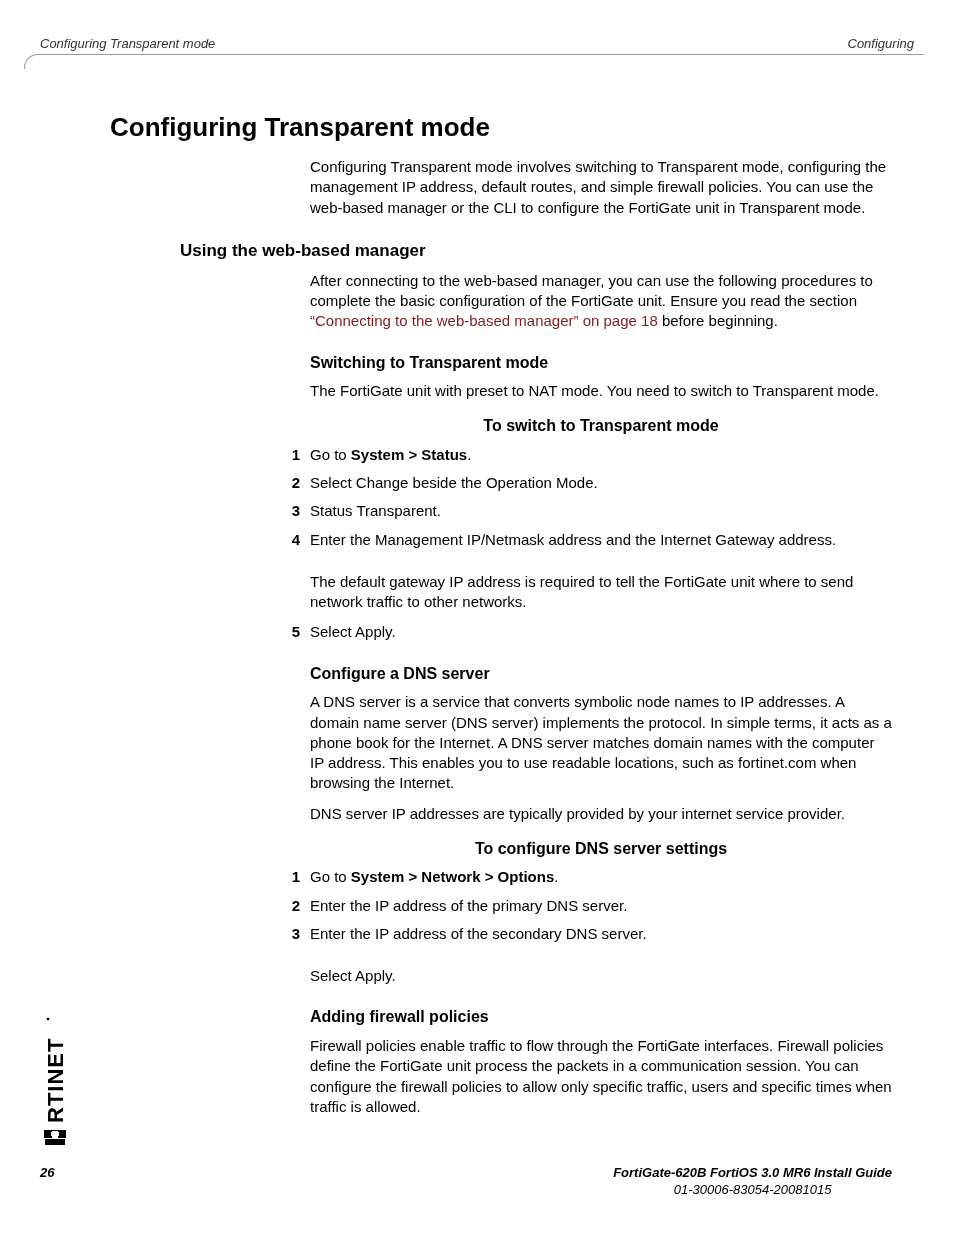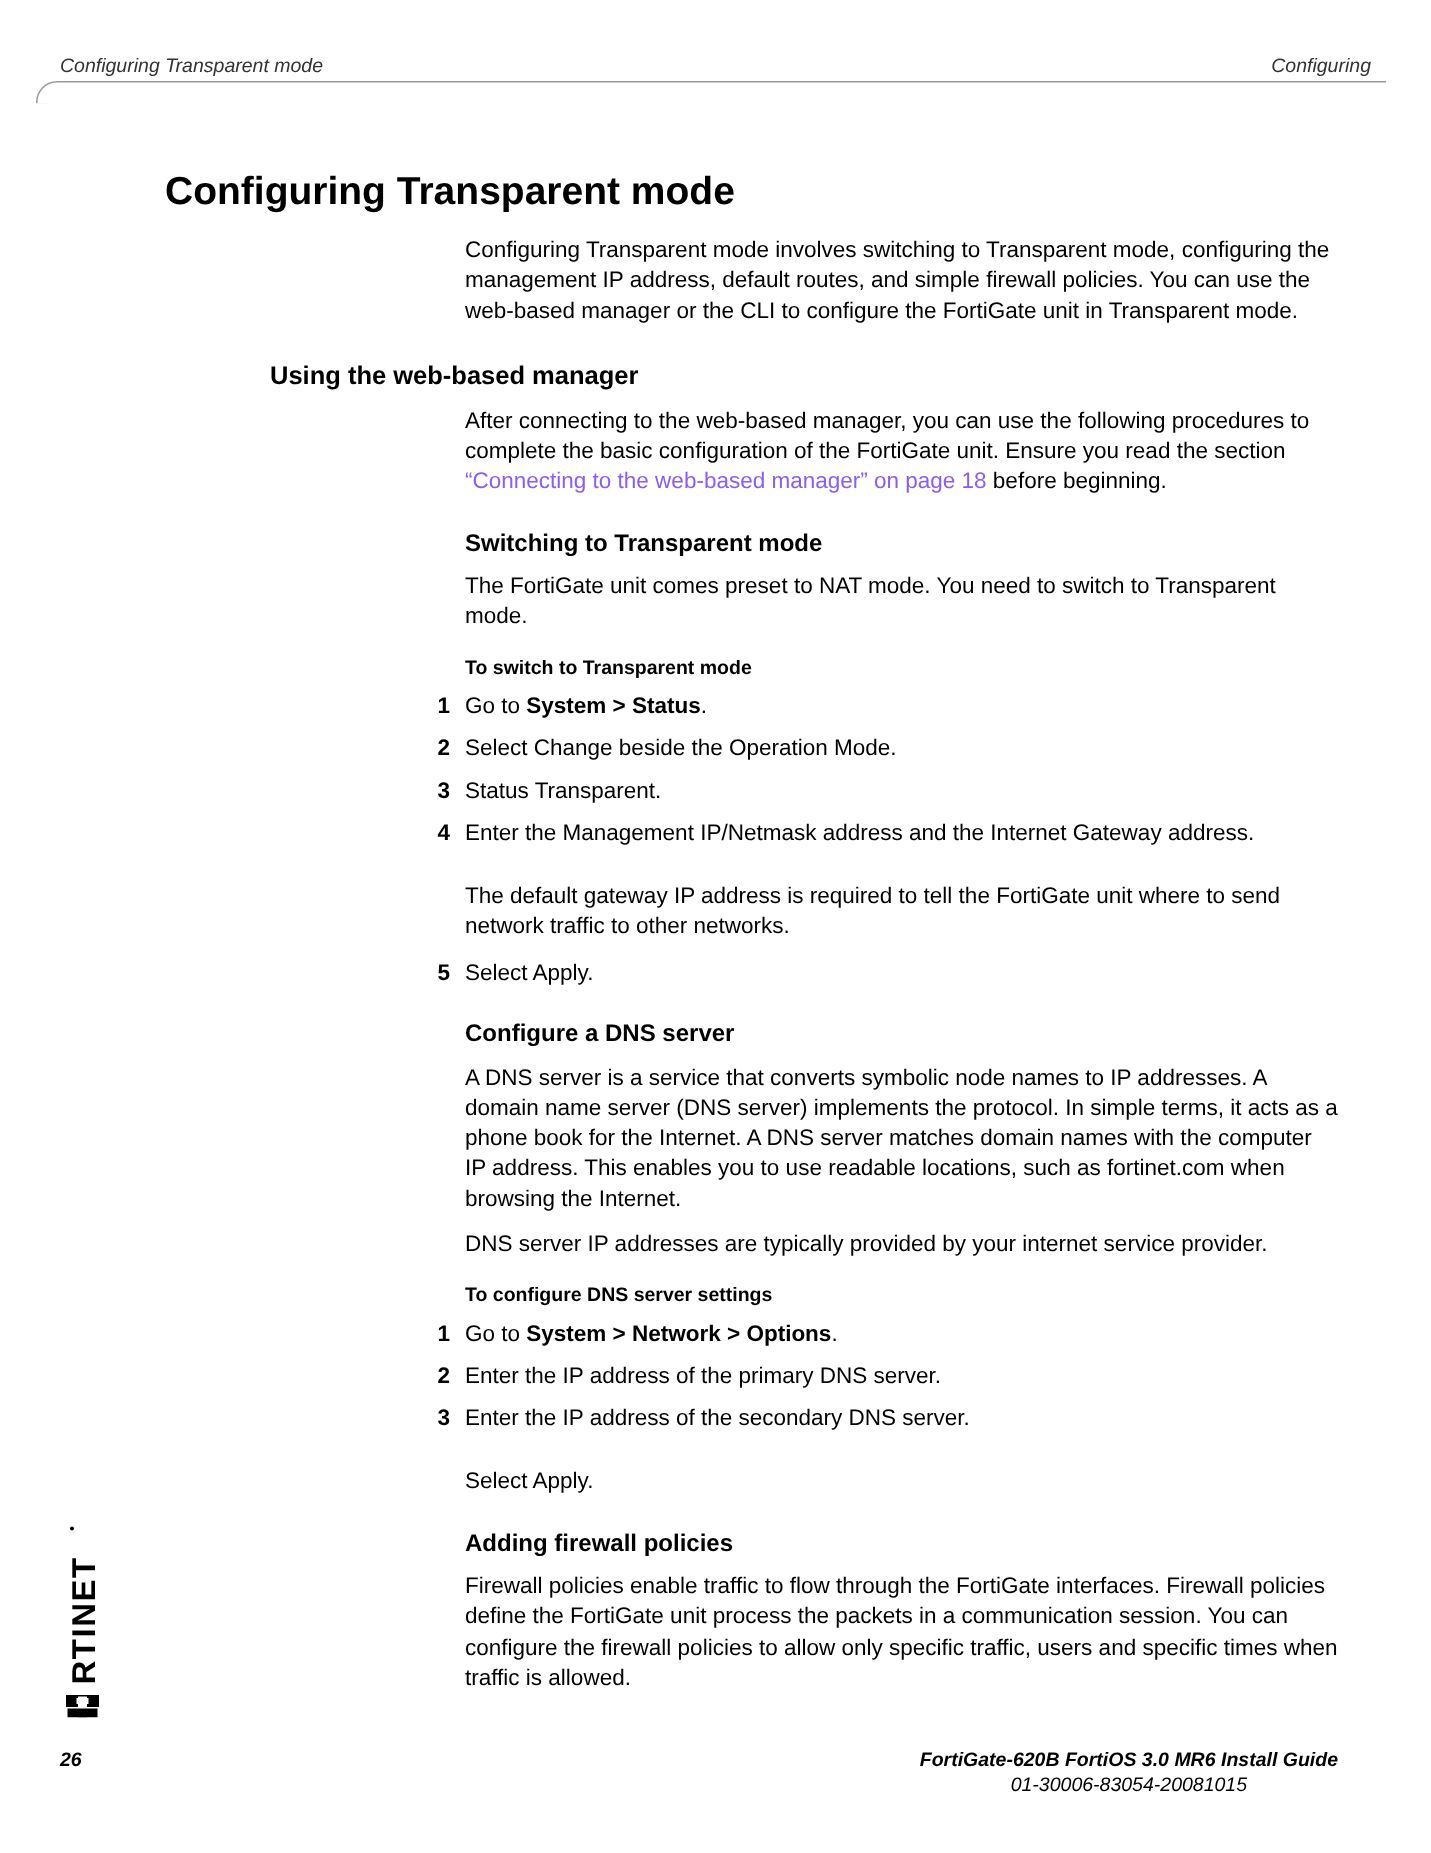--- a/index.html
+++ b/index.html
@@ -58,25 +58,26 @@
     font-size: 17px;
     font-weight: bold;
     margin: 22px 0 8px 70px;
   }
   h3 {
     font-size: 16px;
     font-weight: bold;
     margin: 20px 0 8px 0;
   }
   .proc-title {
-    font-size: 13px;
+    font-size: 16px;
     font-weight: bold;
     margin: 14px 0 8px 0;
-  }
-  .link { color: #8b5cf6; }
+    text-align: center;
+  }
+  .link { color: #7f1d1d; }
   ol.steps {
     list-style: none;
     padding: 0;
     margin: 0;
     counter-reset: step;
   }
   ol.steps > li {
     position: relative;
     padding-left: 0;
     margin-left: 0;
@@ -140,21 +141,21 @@
   </div>
 
   <h2>Using the web-based manager</h2>
 
   <div class="body-indent">
     <p>
       <span>After connecting to the web-based manager, you can use the following procedures to complete the basic configuration of the FortiGate unit. Ensure you read the section </span><span class="link">“Connecting to the web-based manager” on page 18</span><span> before beginning.</span>
     </p>
 
     <h3>Switching to Transparent mode</h3>
-    <p>The FortiGate unit comes preset to NAT mode. You need to switch to Transparent mode.</p>
+    <p>The FortiGate unit with preset to NAT mode. You need to switch to Transparent mode.</p>
     <p class="proc-title">To switch to Transparent mode</p>
 
     <ol class="steps">
       <li><span class="num">1</span><span>Go to </span><span class="bold">System &gt; Status</span><span>.</span></li>
       <li><span class="num">2</span><span>Select Change beside the Operation Mode.</span></li>
       <li><span class="num">3</span><span>Status Transparent.</span></li>
       <li><span class="num">4</span><span>Enter the Management IP/Netmask address and the Internet Gateway address.</span>
         <p class="step-extra">The default gateway IP address is required to tell the FortiGate unit where to send network traffic to other networks.</p>
       </li>
       <li><span class="num">5</span><span>Select Apply.</span></li>

